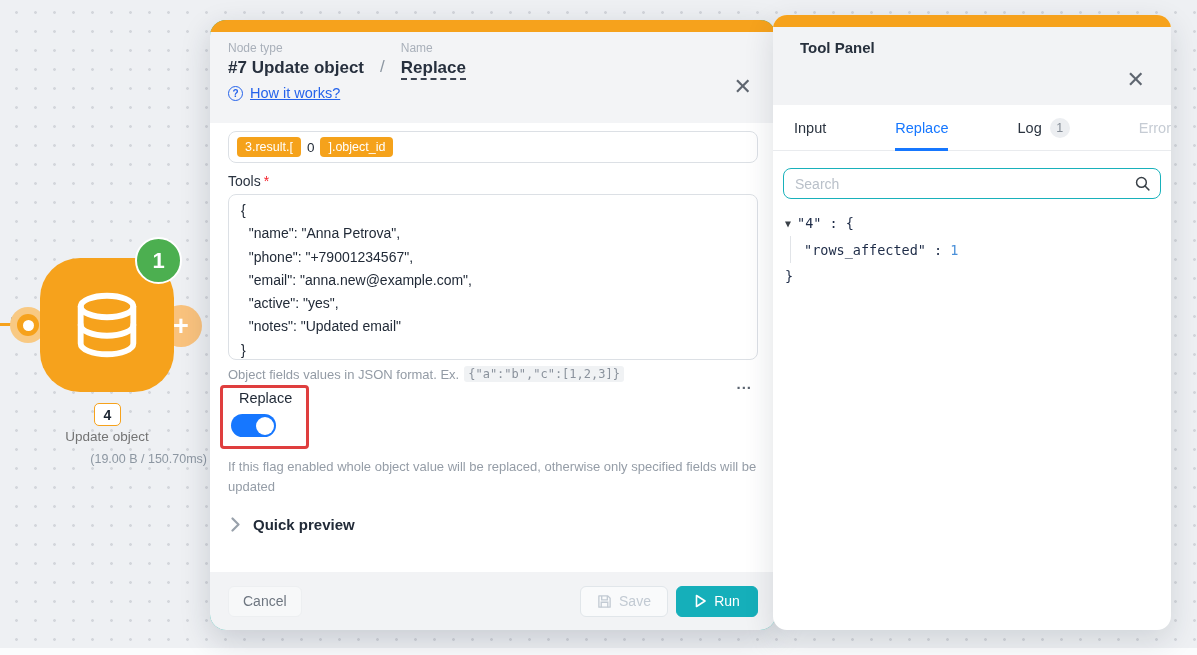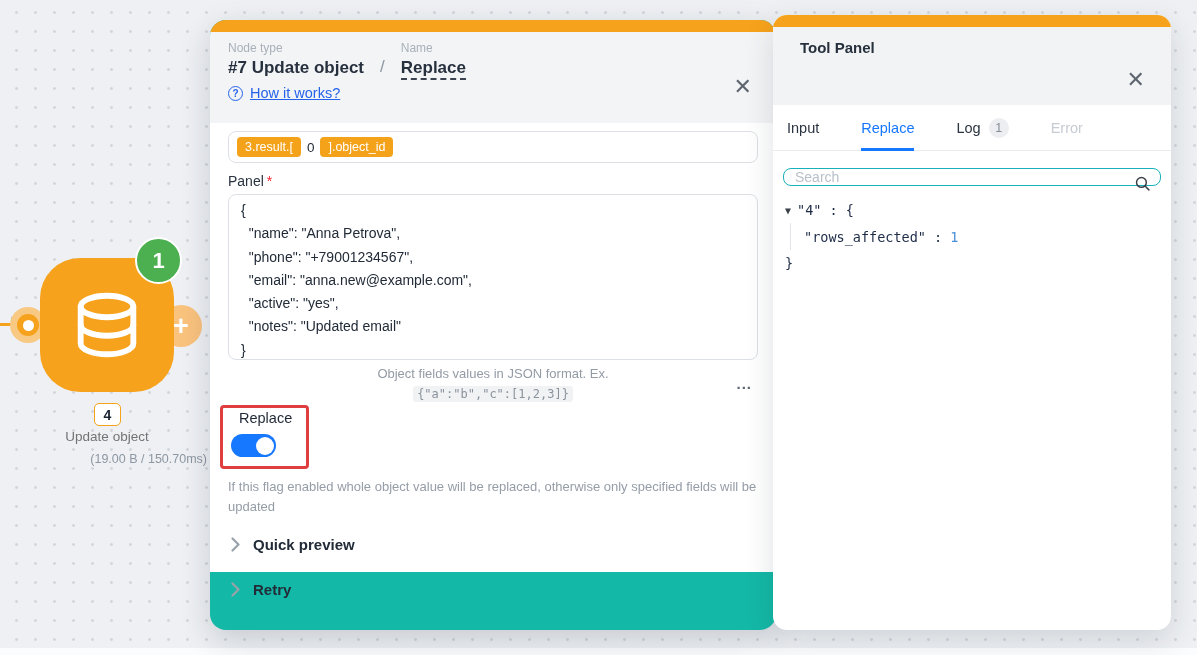--- a/index.html
+++ b/index.html
@@ -55,21 +55,21 @@
 
   .m-content { position: absolute; top: 103px; bottom: 58px; left: 0; right: 0; background: #fff; padding: 8px 18px; }
   .token-field { height: 32px; border: 1px solid #dce0e5; border-radius: 8px; display: flex; align-items: center;
     gap: 6px; padding: 0 4px 0 8px; }
   .chip { background: #f5a21b; color: #fff; font-size: 12.5px; border-radius: 4px; padding: 3px 8px; cursor: pointer; }
   .tok-index { font-size: 13.5px; color: #1f2835; }
   .field-label { margin-top: 10px; font-size: 14px; color: #2a3340; }
   .req { color: #f5222d; margin-left: 3px; }
   .value-box { margin-top: 5px; height: 166px; border: 1px solid #dce0e5; border-radius: 8px; padding: 4px 12px;
     font-size: 14px; line-height: 23.3px; color: #222b38; white-space: pre; overflow: hidden; cursor: text; }
-  .hint-row { margin-top: 6px; font-size: 13px; color: #939ba5; display: flex; align-items: center; gap: 5px; flex-direction: column; }
+  .hint-row { margin-top: 6px; font-size: 13px; color: #939ba5; display: flex; align-items: center; gap: 5px; }
   .code-chip { background: #f0f2f4; border-radius: 3px; padding: 1px 4px; font-size: 12px; color: #8a929c; }
   .replace-box { margin-top: 3px; margin-left: -8px; width: fit-content; border: 3px solid #df3e3e;
     border-radius: 4px; padding: 2px 14px 9px 8px; }
   .replace-label { font-size: 14.5px; color: #1f2835; margin-left: 8px; }
   .toggle { margin-top: 8px; width: 45px; height: 23px; border-radius: 12px; background: #1677ff; position: relative; cursor: pointer; }
   .toggle .knob { position: absolute; right: 2.5px; top: 2.5px; width: 18px; height: 18px; border-radius: 50%; background: #fff; }
   .ellipsis-btn { position: absolute; top: 252px; right: 24px; color: #5b6470; font-size: 15px; font-weight: 700;
     letter-spacing: 1px; cursor: pointer; }
   .replace-hint { margin-top: 8px; font-size: 13px; line-height: 1.5; color: #959da7; max-width: 540px; }
   .section-row { display: flex; align-items: center; gap: 13px; padding-left: 3px; cursor: pointer; }
@@ -89,29 +89,29 @@
   
   .panel { position: absolute; left: 773px; top: 15px; width: 398px; height: 615px; z-index: 3;
     background: #fff; border-radius: 14px; overflow: hidden; box-shadow: 0 10px 30px rgba(30,40,60,.14); }
   .p-header { height: 78px; background: #f2f3f5; padding: 12px 24px 0 27px; position: relative; }
   .p-title { font-size: 15px; font-weight: 700; color: #27303d; }
   .p-close { top: 42px; right: 26px; }
   .tabs-row { height: 45px; border-bottom: 1px solid #e9ebee; display: flex; gap: 37px; padding-left: 31px; }
   .tab { display: flex; align-items: center; font-size: 14.5px; color: #3c4551; cursor: pointer; position: relative; }
   .tab.active { color: #1677ff; }
   .tab.active::after { content: ""; position: absolute; left: 0; right: 0; bottom: -1px; height: 3px; background: #1677ff; }
-  .subtabs-row { height: 46px; border-bottom: 1px solid #e9ebee; display: flex; gap: 42px; padding-left: 14px; }
+  .subtabs-row { height: 46px; border-bottom: 1px solid #e9ebee; display: flex; gap: 42px; padding-left: 21px; justify-content: space-between; }
   .subtab { display: flex; align-items: center; gap: 8px; font-size: 14.5px; color: #2b3440; cursor: pointer; position: relative; }
   .subtab.active { color: #1677ff; }
   .subtab.active::after { content: ""; position: absolute; left: 0; right: 0; bottom: -1px; height: 3px; background: #1677ff; }
   .subtab.disabled { color: #c6ccd4; }
   .count-badge { width: 20px; height: 20px; border-radius: 50%; background: #eceef1; color: #858d97;
     font-size: 12.5px; display: inline-flex; align-items: center; justify-content: center; }
   .search-wrap { margin: 17px 10px 0 10px; position: relative; }
-  .search-input { width: 100%; height: 18px; border: 1.5px solid #18b1bb; border-radius: 8px;
+  .search-input { width: 100%; height: 31px; border: 1.5px solid #18b1bb; border-radius: 8px;
     padding: 0 34px 0 11px; font-size: 14px; color: #333; outline: none; font-family: inherit; background: #fff; }
   .search-input::placeholder { color: #b9c0c9; }
   .search-icon { position: absolute; right: 10px; top: 7px; }
   .tree { margin: 11px 0 0 12px; font-size: 13.5px; line-height: 26px; color: #1d2b47; position: relative; }
   .tree .guide { position: absolute; left: 5px; top: 26px; height: 27px; width: 1px; background: #e1e4e8; }
   .tree-caret { color: #3a4148; font-size: 10px; margin-right: 6px; cursor: pointer; display: inline-block; vertical-align: 1px; }
   .tree-indent { padding-left: 19px; }
   .tree-val { color: #4a90d9; }
 
   .bottom-strip { position: absolute; left: 0; right: 0; bottom: 0; height: 7px; background: rgba(252,253,254,.9); z-index: 2; }
@@ -169,21 +169,21 @@
   </div>
 
   <div class="m-content">
     <div class="token-field">
       <span class="chip">3.result.[</span>
       <span class="tok-index">0</span>
       <span class="chip">].object_id</span>
     </div>
 
     <div class="field-label">
-      <span>Panel</span><span class="req">*</span>
+      <span>Tools</span><span class="req">*</span>
     </div>
     <div class="value-box">{
   "name": "Anna Petrova",
   "phone": "+79001234567",
   "email": "anna.new@example.com",
   "active": "yes",
   "notes": "Updated email"
 }</div>
     <div class="hint-row">
       <span>Object fields values in JSON format. Ex.</span>
@@ -198,28 +198,39 @@
     </div>
     <div class="ellipsis-btn">...</div>
     <div class="replace-hint">If this flag enabled whole object value will be replaced, otherwise only specified fields will be updated</div>
 
     <div class="section-row first">
       <svg width="9" height="15" viewBox="0 0 9 15">
           <polyline points="1.5,1.5 7.5,7.5 1.5,13.5" fill="none" stroke="#99a1ab" stroke-width="2.2" stroke-linecap="round" stroke-linejoin="round"></polyline>
         </svg>
       <span class="section-label">Quick preview</span>
     </div>
-    <div class="section-row second">
-      <svg width="9" height="15" viewBox="0 0 9 15">
-          <polyline points="1.5,1.5 7.5,7.5 1.5,13.5" fill="none" stroke="#99a1ab" stroke-width="2.2" stroke-linecap="round" stroke-linejoin="round"></polyline>
-        </svg>
-      <span class="section-label">Retry</span>
-    </div>
-  </div>
-
+  </div>
+
+  <div class="m-footer">
+    <button class="btn btn-cancel">Cancel</button>
+    <div class="spacer"></div>
+    <button class="btn btn-save">
+      <svg width="15" height="15" viewBox="0 0 16 16" style="color:#c2cad3">
+        <path d="M2 2 h9.5 l2.5 2.5 V14 H2 Z" fill="none" stroke="currentColor" stroke-width="1.4" stroke-linejoin="round"></path>
+        <path d="M5 2 v4.2 h6 V2 M4.5 14 v-5.2 h7 V14" fill="none" stroke="currentColor" stroke-width="1.4"></path>
+      </svg>
+      <span>Save</span>
+    </button>
+    <button class="btn btn-run">
+      <svg width="13" height="14" viewBox="0 0 12 14">
+        <path d="M2 1.5 L10.5 7 L2 12.5 Z" fill="none" stroke="#fff" stroke-width="1.6" stroke-linejoin="round"></path>
+      </svg>
+      <span>Run</span>
+    </button>
+  </div>
 </div>
 
 <div class="panel">
   <div class="topbar"></div>
   <div class="p-header">
     <div class="p-title">Tool Panel</div>
     <span class="close-x p-close">✕</span>
   </div>
   <div class="subtabs-row">
     <div class="subtab">Input</div>

